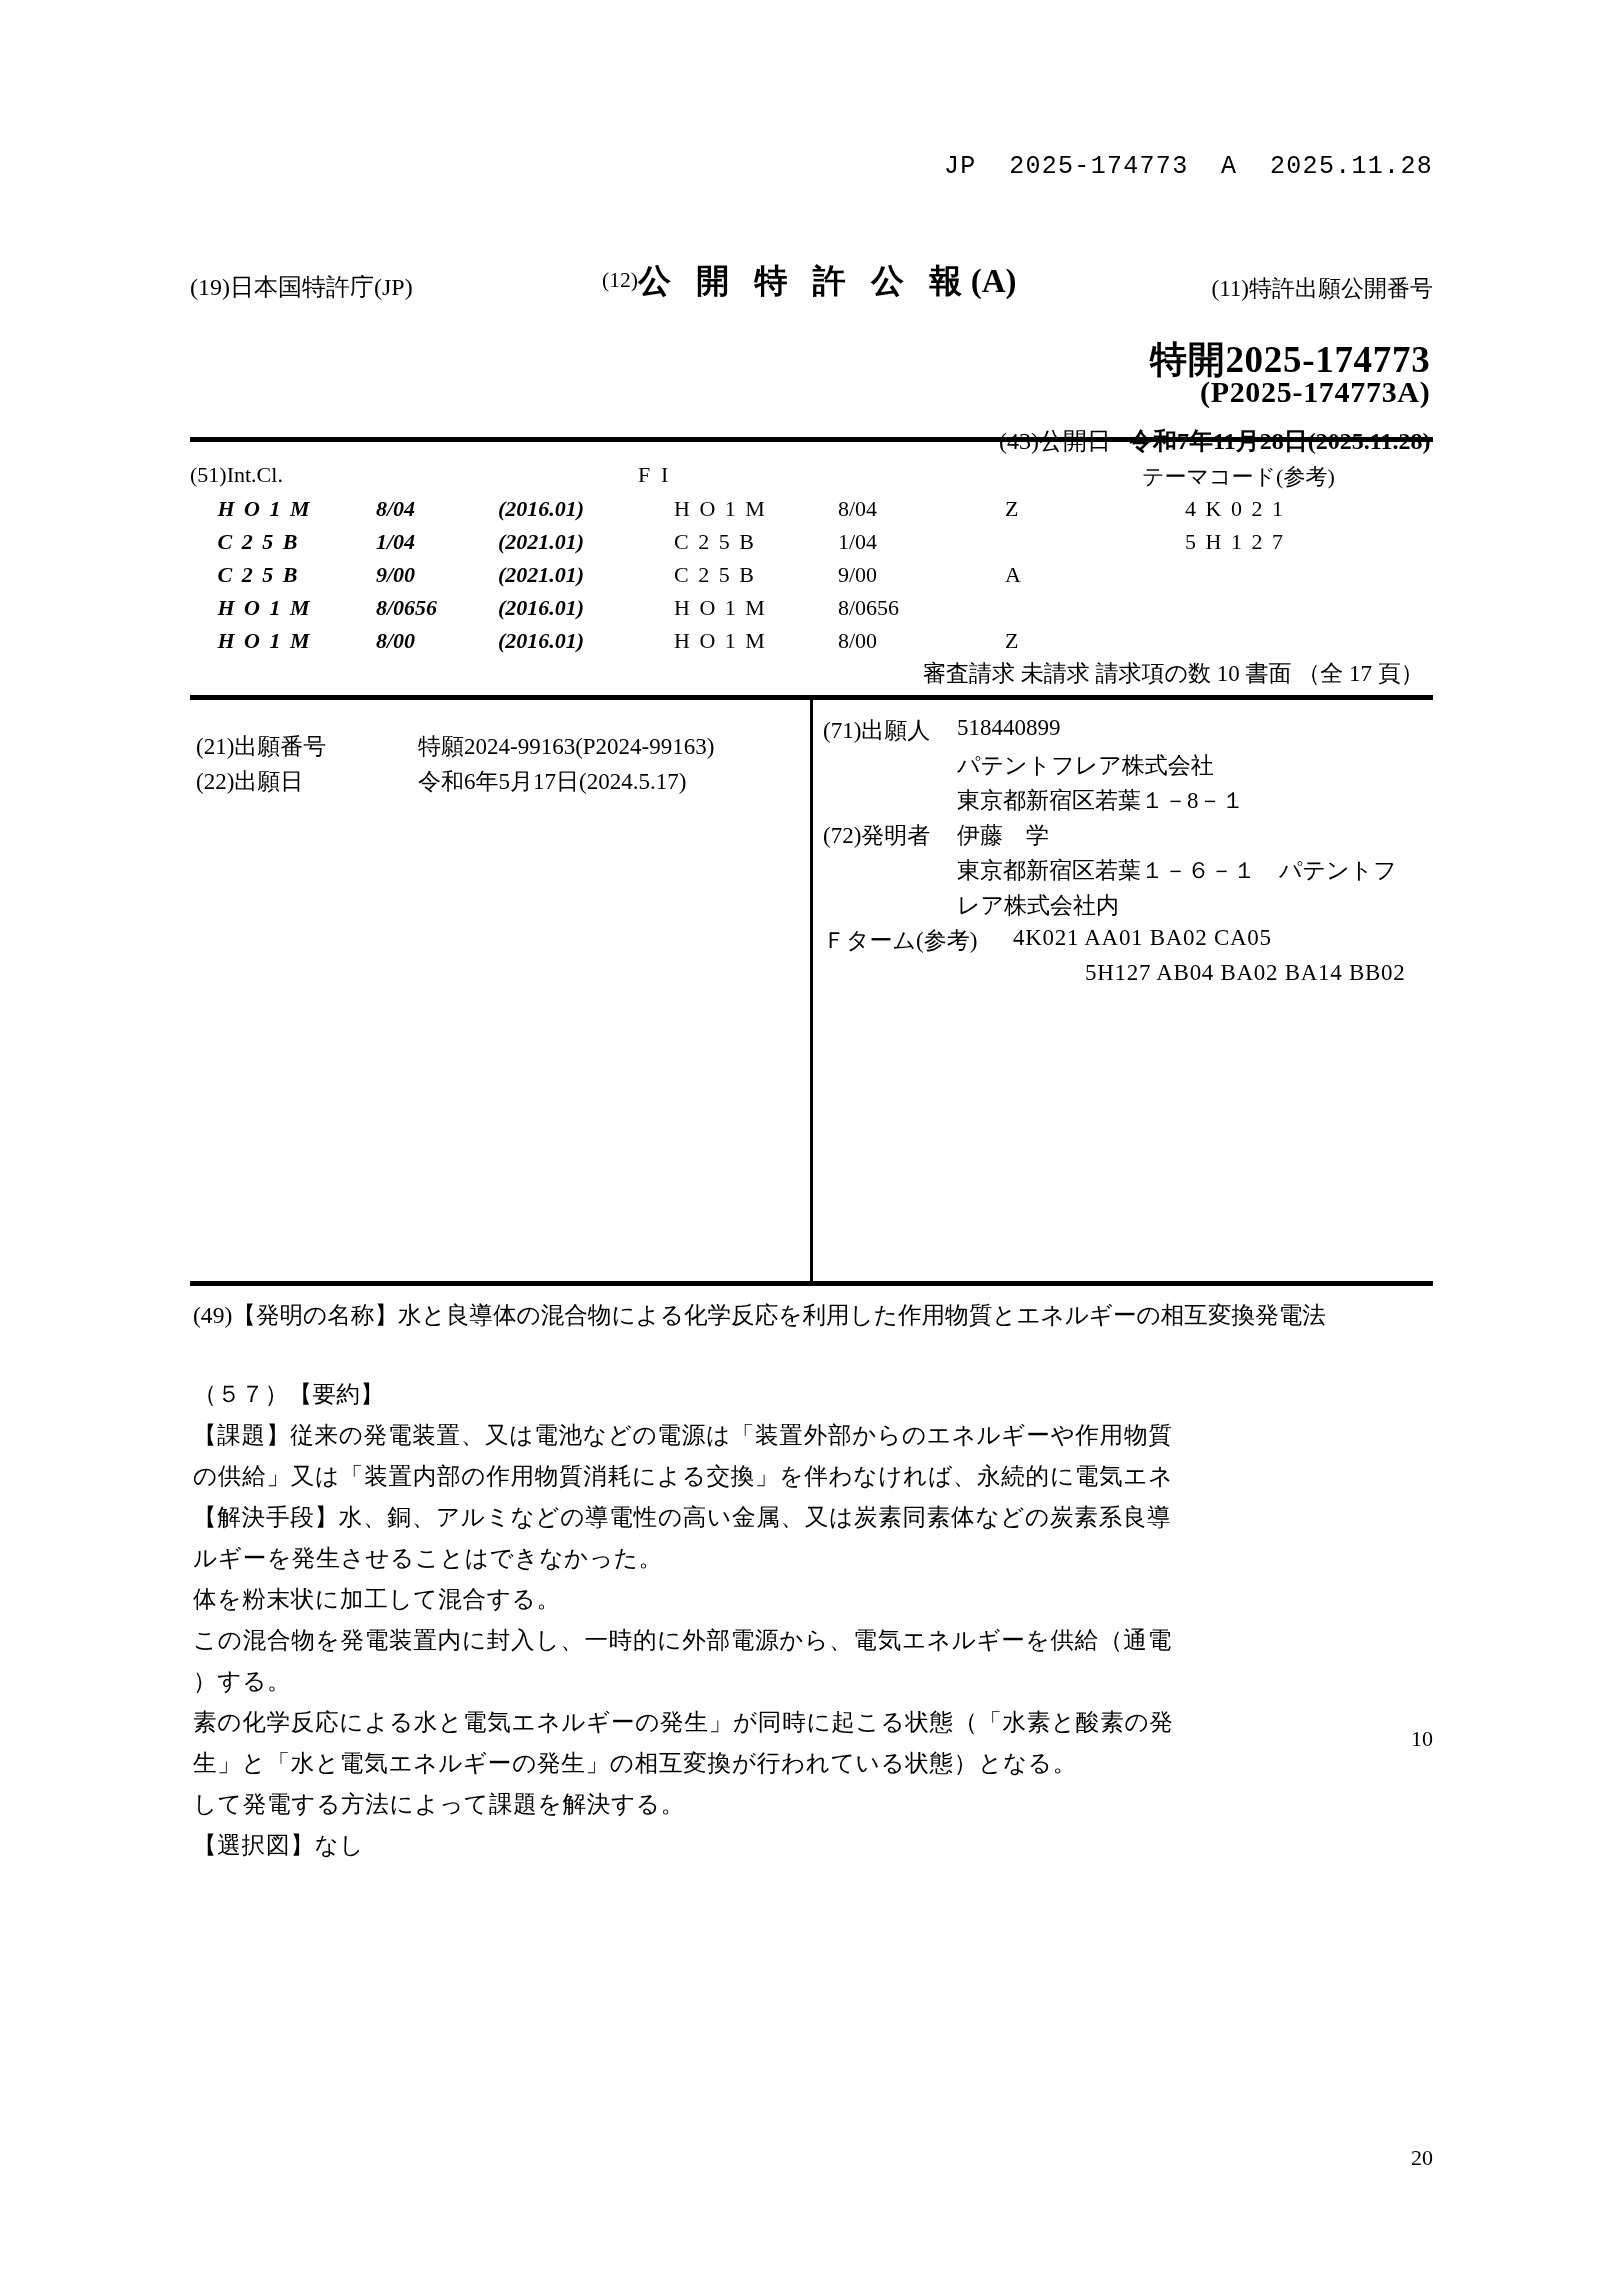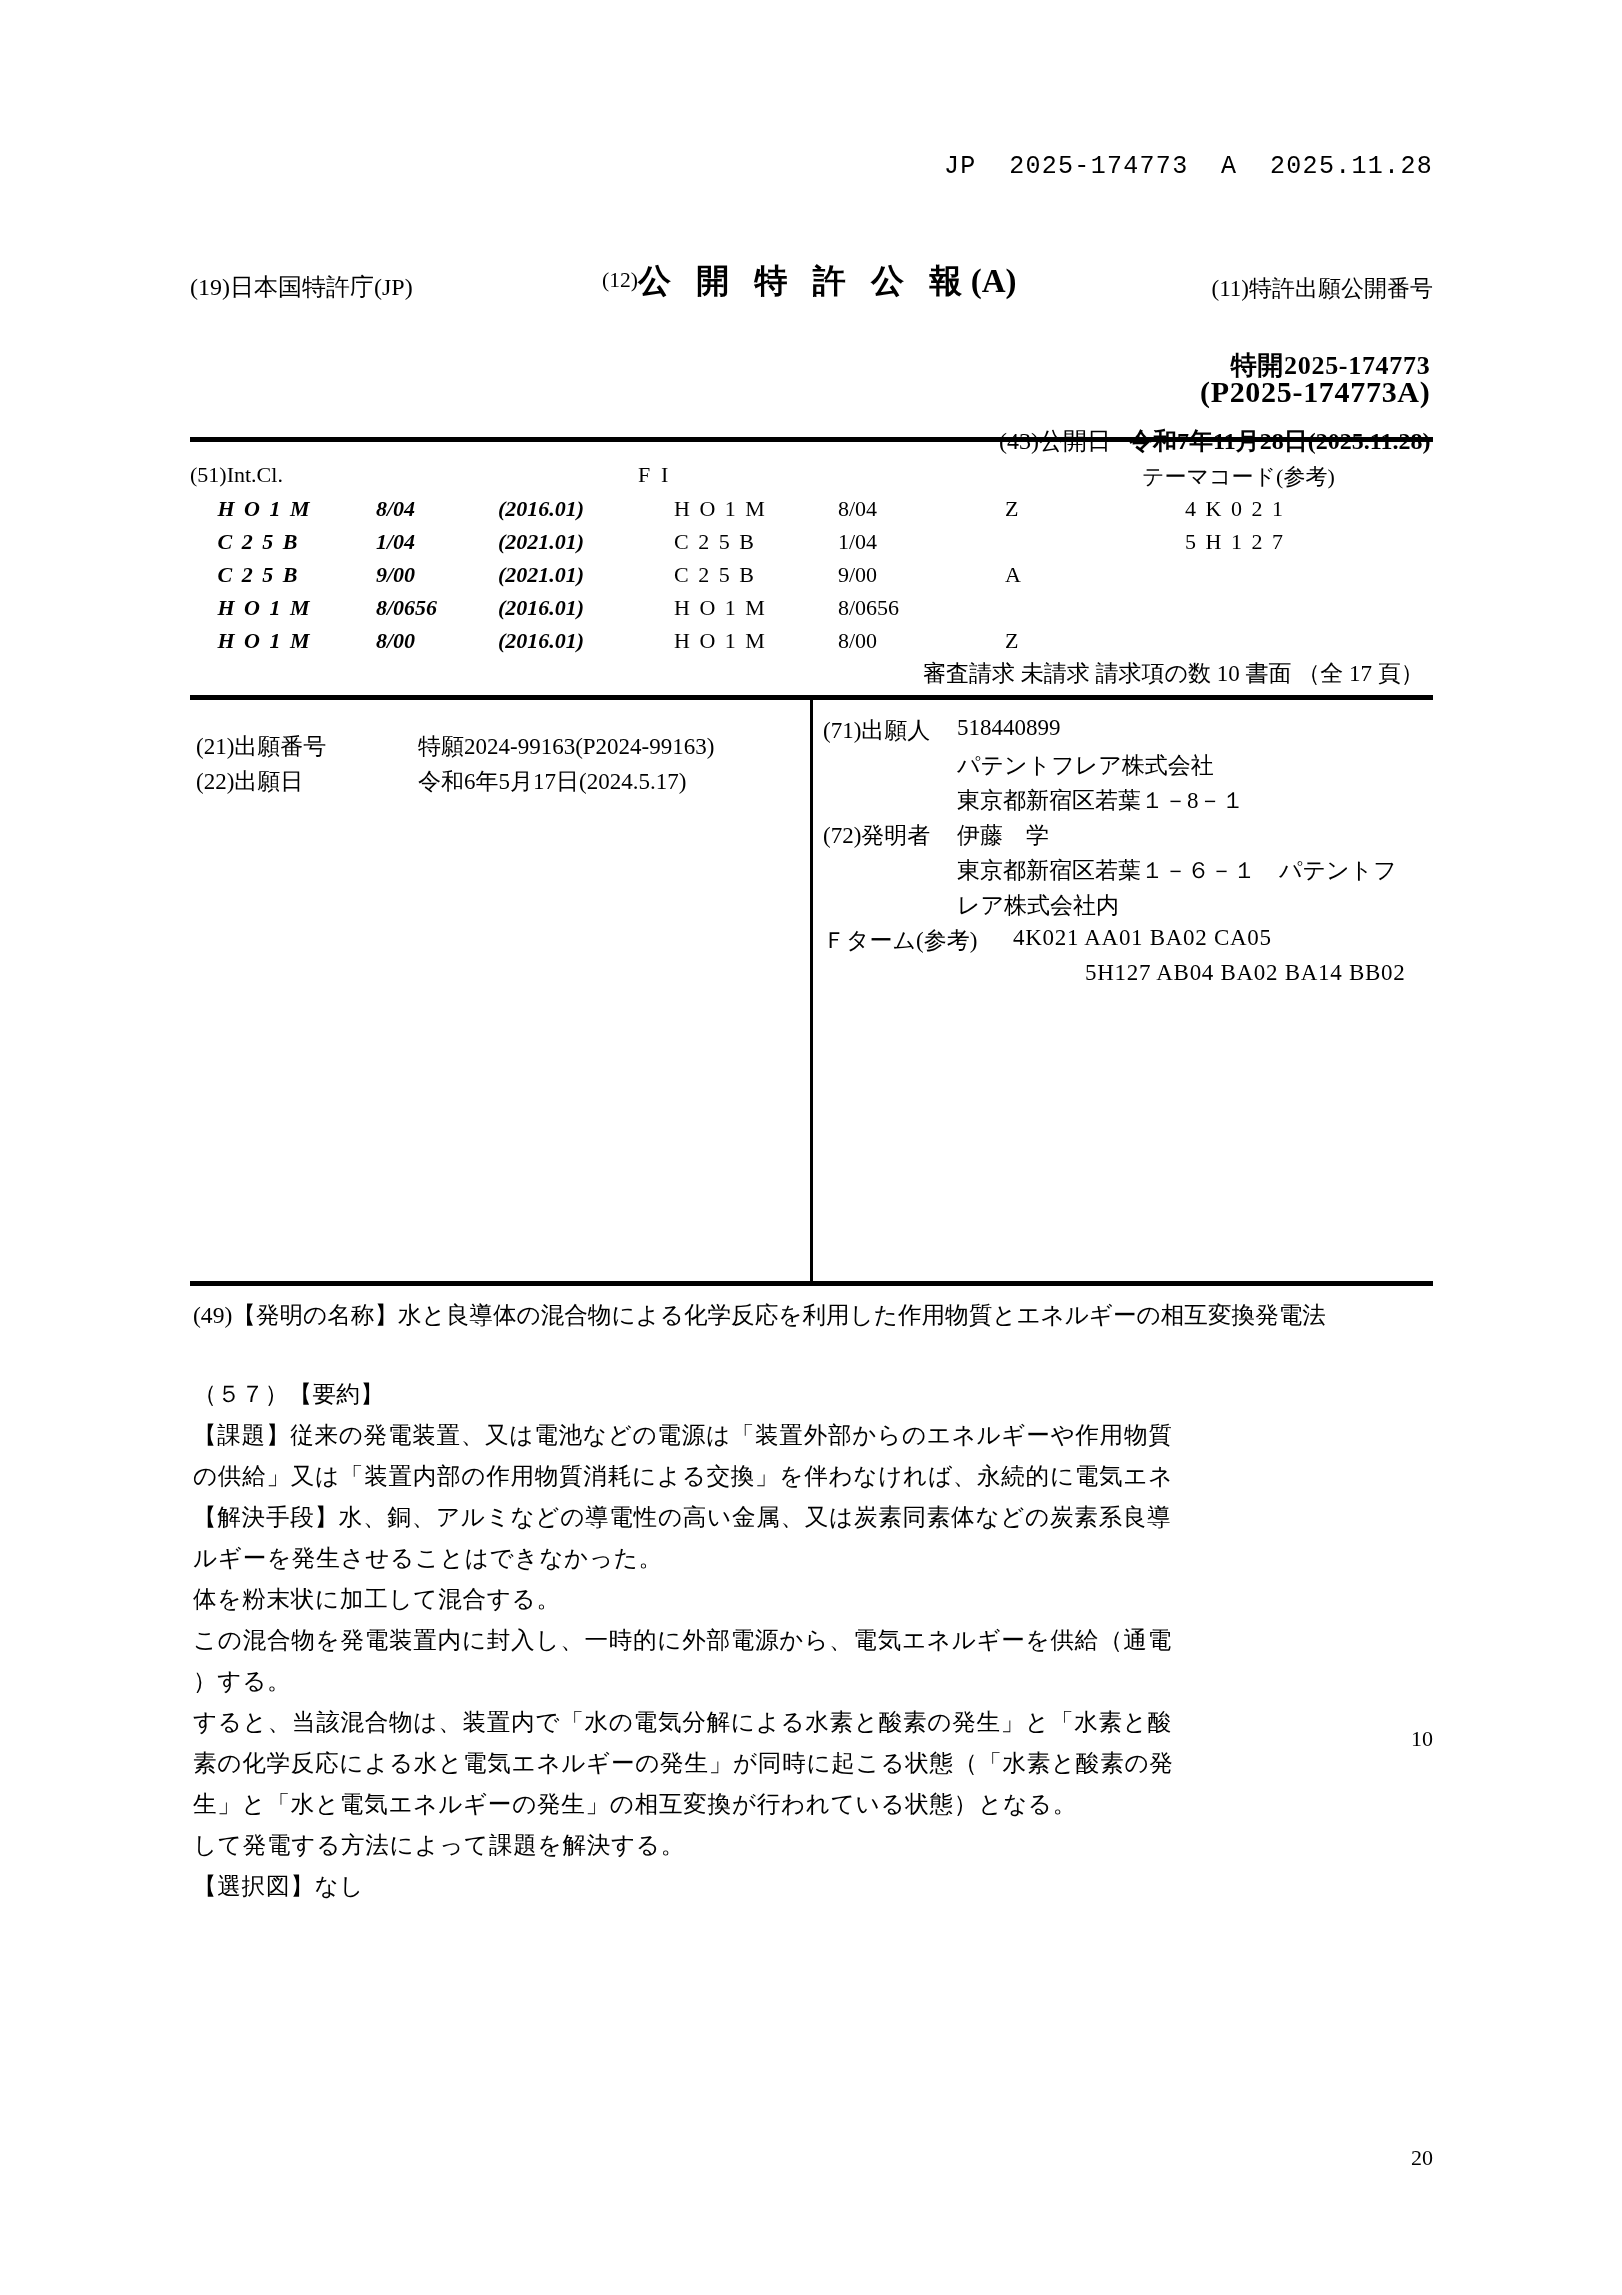--- a/index.html
+++ b/index.html
@@ -63,23 +63,23 @@
   }
   .pub-no-label {
     position: absolute;
     top: 14.4px;
     right: 0;
     font-size: 23px;
     white-space: nowrap;
   }
   .pub-no-main {
     position: absolute;
-    top: 89px;
+    top: 76px;
     right: 2.6px;
-    font-size: 26px;
+    font-size: 37px;
     font-weight: bold;
     white-space: nowrap;
     letter-spacing: 0.7px;
   }
   .pub-no-alt {
     position: absolute;
     top: 116px;
     right: 2.6px;
     font-size: 30px;
     font-weight: bold;
@@ -365,21 +365,20 @@
 
   <div class="abstract">
     <div class="ab-line">（５７）【要約】</div>
     <div class="ab-line just">【課題】従来の発電装置、又は電池などの電源は「装置外部からのエネルギーや作用物質</div>
     <div class="ab-line just">の供給」又は「装置内部の作用物質消耗による交換」を伴わなければ、永続的に電気エネ</div>
     <div class="ab-line just">【解決手段】水、銅、アルミなどの導電性の高い金属、又は炭素同素体などの炭素系良導</div>
     <div class="ab-line just">ルギーを発生させることはできなかった。</div>
     <div class="ab-line just">体を粉末状に加工して混合する。</div>
     <div class="ab-line just">この混合物を発電装置内に封入し、一時的に外部電源から、電気エネルギーを供給（通電</div>
     <div class="ab-line just">）する。</div>
-    <div class="ab-line just">すると、当該混合物は、装置内で「水の電気分解による水素と酸素の発生」と「水素と酸</div>
     <div class="ab-line just">素の化学反応による水と電気エネルギーの発生」が同時に起こる状態（「水素と酸素の発</div>
     <div class="ab-line just">生」と「水と電気エネルギーの発生」の相互変換が行われている状態）となる。</div>
     <div class="ab-line just">して発電する方法によって課題を解決する。</div>
     <div class="ab-line just">【選択図】なし</div>
   </div>
 
   <div class="line-num" style="top:1726px; right:190px;">10</div>
 
   <div class="page-num">20</div>
 

